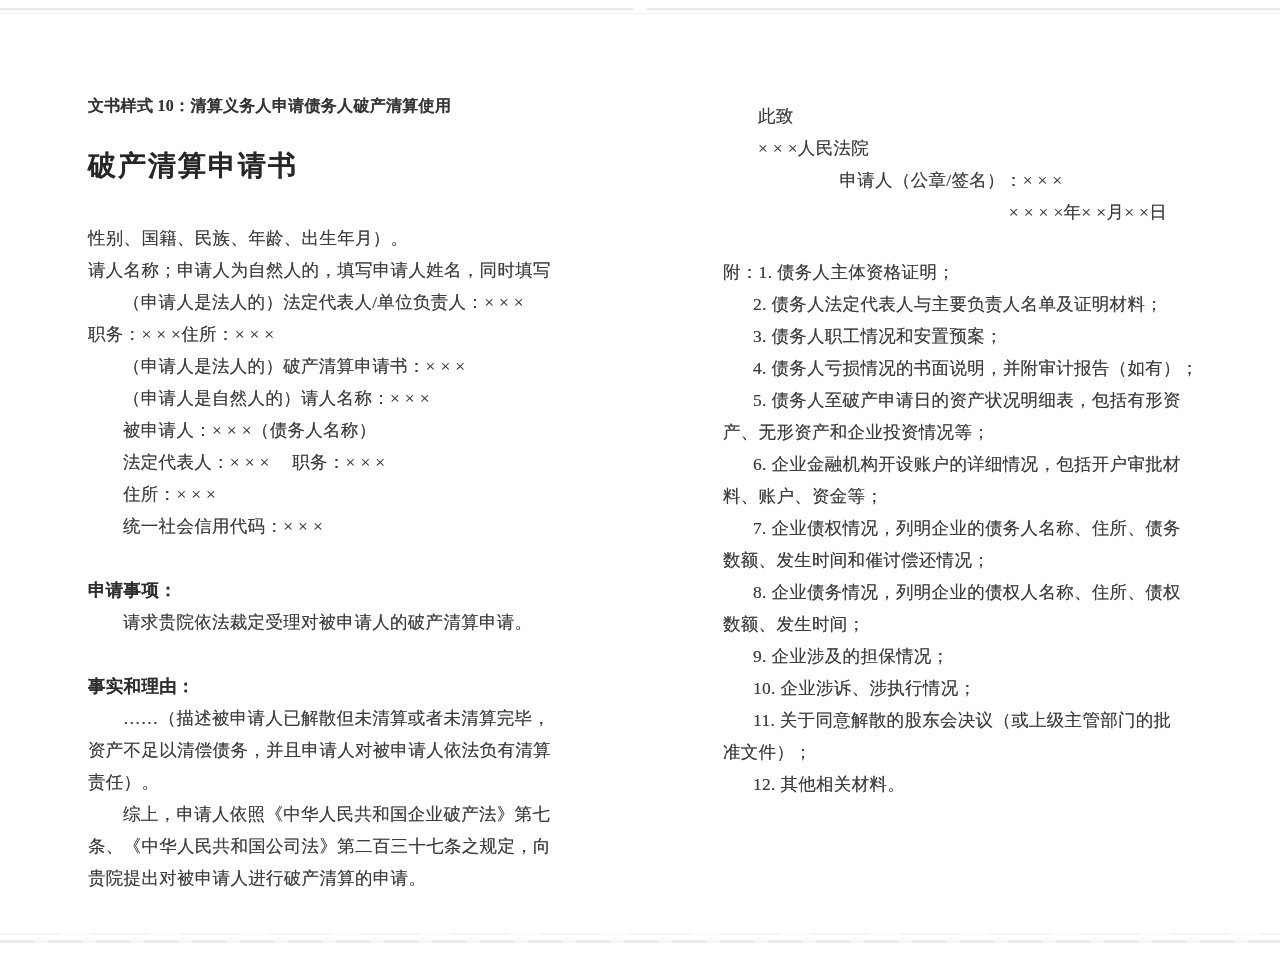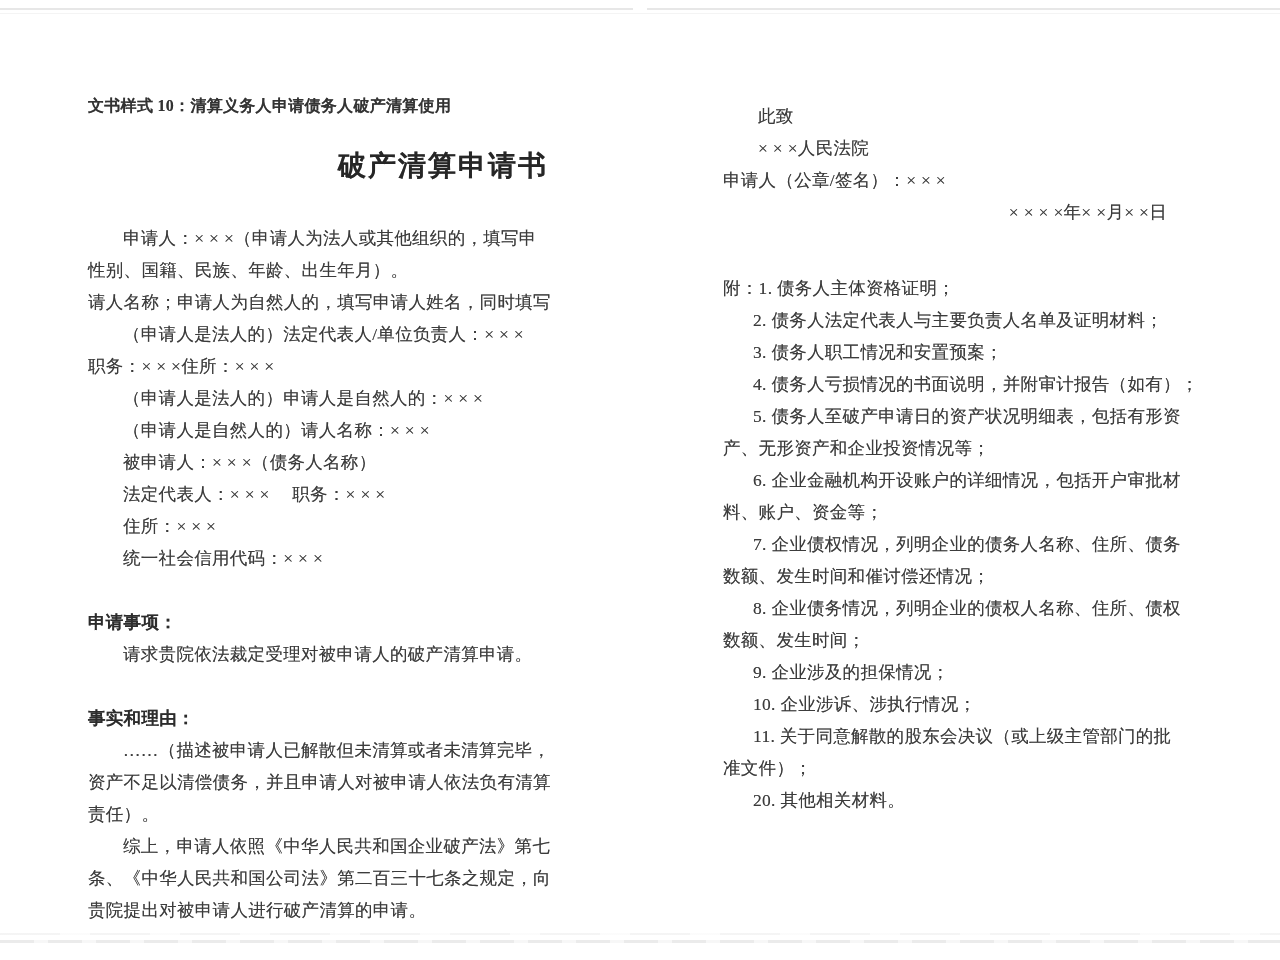--- a/index.html
+++ b/index.html
@@ -62,58 +62,57 @@
     font-weight: 700;
     font-size: 16px;
     color: #333333;
     line-height: 24px;
     white-space: pre;
   }
   .doc-title {
     font-weight: 700;
     font-size: 28px;
     color: #262626;
-    text-align: right;
+    text-align: left;
     letter-spacing: 2px;
     line-height: 44px;
     margin: 26px 0 34px 0;
     white-space: pre;
   }
   .line {
     line-height: 32px;
     min-height: 32px;
     white-space: pre;
   }
   .indent { text-indent: 2em; }
   .bold   { font-weight: 700; color: #2c2c2c; margin-top: 32px; }
   .salute { padding-left: 2em; }
-  .sign   { text-align: left; padding-right: 6px; }
+  .sign   { text-align: center; padding-right: 6px; }
   .date   { text-align: right; padding-right: 18px; }
   .item   { padding-left: 30px; }
-  .gap    { margin-top: 44px; }
+  .gap    { margin-top: 28px; }
 </style>
 </head>
 <body>
 
 <div class="canvas">
 
   <div class="top-edge-left"></div>
   <div class="top-edge-right"></div>
   <div class="top-edge-faint"></div>
 
   <div class="page page-left">
     <div class="doc-label">文书样式 10：清算义务人申请债务人破产清算使用</div>
     <div class="doc-title">破产清算申请书</div>
     <div>
-        <div class="line indent">申请人：× × ×（申请人为法人或其他组织的，填写申</div>
         <div class="line">性别、国籍、民族、年龄、出生年月）。</div>
         <div class="line">请人名称；申请人为自然人的，填写申请人姓名，同时填写</div>
         <div class="line indent">（申请人是法人的）法定代表人/单位负责人：× × ×</div>
         <div class="line">职务：× × ×住所：× × ×</div>
-        <div class="line indent">（申请人是法人的）申请人是自然人的：× × ×</div>
+        <div class="line indent">（申请人是法人的）破产清算申请书：× × ×</div>
         <div class="line indent">（申请人是自然人的）请人名称：× × ×</div>
         <div class="line indent">被申请人：× × ×（债务人名称）</div>
         <div class="line indent">法定代表人：× × ×　 职务：× × ×</div>
         <div class="line indent">住所：× × ×</div>
         <div class="line indent">统一社会信用代码：× × ×</div>
         <div class="line bold">申请事项：</div>
         <div class="line indent">请求贵院依法裁定受理对被申请人的破产清算申请。</div>
         <div class="line bold">事实和理由：</div>
         <div class="line indent">……（描述被申请人已解散但未清算或者未清算完毕，</div>
         <div class="line">资产不足以清偿债务，并且申请人对被申请人依法负有清算</div>
@@ -139,20 +138,20 @@
         <div class="line item">6. 企业金融机构开设账户的详细情况，包括开户审批材</div>
         <div class="line">料、账户、资金等；</div>
         <div class="line item">7. 企业债权情况，列明企业的债务人名称、住所、债务</div>
         <div class="line">数额、发生时间和催讨偿还情况；</div>
         <div class="line item">8. 企业债务情况，列明企业的债权人名称、住所、债权</div>
         <div class="line">数额、发生时间；</div>
         <div class="line item">9. 企业涉及的担保情况；</div>
         <div class="line item">10. 企业涉诉、涉执行情况；</div>
         <div class="line item">11. 关于同意解散的股东会决议（或上级主管部门的批</div>
         <div class="line">准文件）；</div>
-        <div class="line item">20. 其他相关材料。</div>
+        <div class="line item">12. 其他相关材料。</div>
       </div>
   </div>
 
   <div class="bottom-edge-faint"></div>
   <div class="bottom-edge"></div>
 
 </div>
 
 </body></html>

